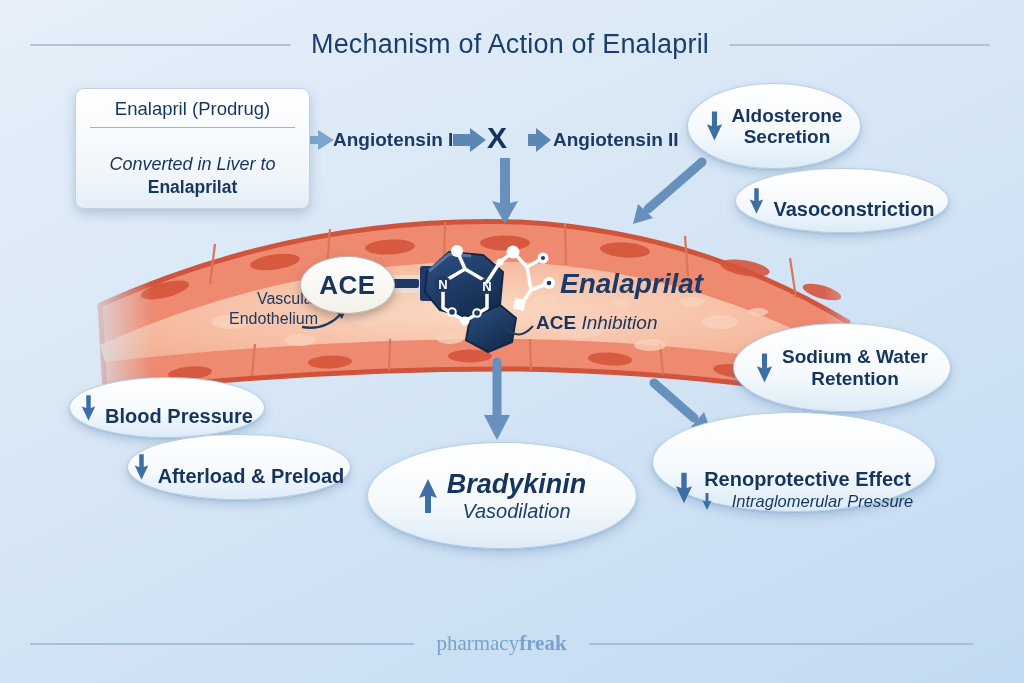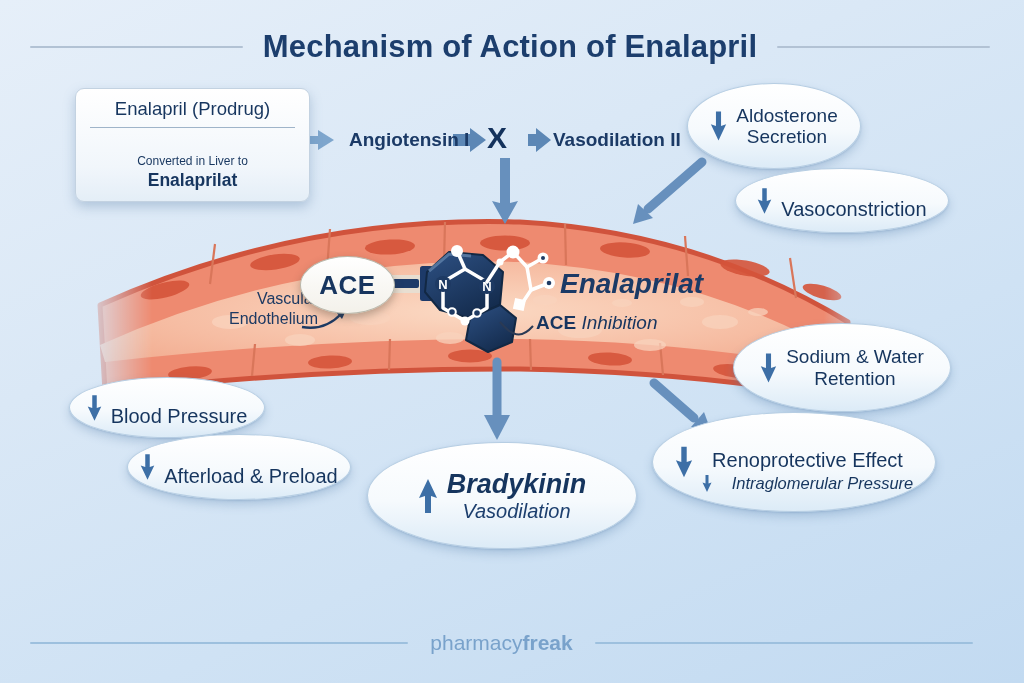--- a/index.html
+++ b/index.html
@@ -8,52 +8,52 @@
     font-family:"Liberation Sans",sans-serif;
     background:linear-gradient(155deg,#e6eff9 0%,#dae8f6 35%,#cfe2f4 65%,#c2daf1 100%);
   }
   svg.layer{position:absolute;left:0;top:0;}
   .z1{z-index:1}.z2{z-index:2}
   .abs{position:absolute;z-index:3}
 
   
   .rule-row{display:flex;align-items:center;gap:20px;}
   .hline{flex:1;height:2px;background:#b2c2d4;border-radius:1px;}
-  .title{font-size:31px;font-weight:bold;color:#1c3e6d;letter-spacing:.2px;white-space:nowrap;}
+  .title{font-size:27px;font-weight:normal;color:#1c3e6d;letter-spacing:.2px;white-space:nowrap;}
   .footer-line{height:2px;background:#9dc0de;flex:1;border-radius:1px;}
   .brand{font-size:21px;color:#79a2cb;white-space:nowrap;}
   .brand .bold{font-weight:bold;}
 
   
   .prodrug{
     left:75px;top:88px;width:213px;
     background:linear-gradient(180deg,#ffffff,#f1f6fb 70%,#e4eef7);
     border:1px solid #c3d2e1;border-radius:9px;
     box-shadow:0 5px 12px rgba(90,125,165,.35);
     text-align:center;padding:9px 10px 10px;color:#17365f;
   }
   .prodrug .t{font-size:18.5px;font-weight:normal;}
   .prodrug .divider{height:1px;background:#9fb4c9;margin:7px 4px 7px;}
-  .prodrug .c{font-size:12px;margin-top:26px;}
+  .prodrug .c{font-size:18px;font-style:italic;margin-top:26px;}
   .prodrug .r{font-size:17.5px;font-weight:bold;margin-top:2px;}
 
   .pathway-label{font-size:19px;font-weight:bold;color:#1b3a66;white-space:nowrap;}
   .x-block{font-size:30px;font-weight:900;color:#14325c;}
 
   
   .bubble{
     position:absolute;z-index:3;border-radius:50%;
     background:linear-gradient(180deg,#ffffff 0%,#f6fafd 55%,#dcebf7 100%);
     border:1px solid #b7cee3;
     box-shadow:0 5px 10px rgba(88,128,172,.30),0 1px 2px rgba(88,128,172,.25);
     display:flex;align-items:center;justify-content:center;gap:9px;
     color:#16355e;text-align:center;
   }
   .bubble .col{display:flex;flex-direction:column;align-items:center;line-height:1.12;}
-  .b1{font-size:19px;font-weight:normal;}
+  .b1{font-size:19px;font-weight:bold;}
   .b1.lg{font-size:20px;margin-top:18px;}
   .da{fill:#3d6fa6;}
   .da.up{transform:rotate(180deg);}
   .brady1{font-size:27px;font-weight:bold;font-style:italic;}
   .brady2{font-size:20px;font-style:italic;color:#1d3f6e;margin-top:1px;}
   .reno2{font-size:16.5px;font-style:italic;display:flex;align-items:center;gap:20px;margin-top:2px;}
 
   
   .endo{left:194px;top:289px;width:124px;text-align:right;
         font-size:16px;color:#1d3a63;line-height:1.25;}
@@ -234,23 +234,23 @@
     <div class="hline"></div>
   </div>
 
   <div class="abs prodrug">
     <div class="t">Enalapril (Prodrug)</div>
     <div class="divider"></div>
     <div class="c">Converted in Liver to</div>
     <div class="r">Enalaprilat</div>
   </div>
 
-  <div class="abs pathway-label" style="left:349px;top:129px;">Angiotensin I</div>
+  <div class="abs pathway-label" style="left:333px;top:129px;">Angiotensin I</div>
   <div class="abs x-block" style="left:487px;top:121px;">X</div>
-  <div class="abs pathway-label" style="left:553px;top:129px;">Vasodilation II</div>
+  <div class="abs pathway-label" style="left:553px;top:129px;">Angiotensin II</div>
 
   <div class="bubble" style="left:687px;top:83px;width:172px;height:84px;">
     <svg class="da" width="17" height="40" viewBox="0 0 20 34">
       <polygon points="7,0 13,0 13,17 19,15 10,34 1,15 7,17"></polygon>
       </svg>
     <div class="col">
       <span class="b1">Aldosterone</span>
       <span class="b1">Secretion</span>
     </div>
   </div>
@@ -289,21 +289,21 @@
   <div class="bubble" style="left:733px;top:323px;width:216px;height:87px;">
     <svg class="da" width="17" height="40" viewBox="0 0 20 34">
       <polygon points="7,0 13,0 13,17 19,15 10,34 1,15 7,17"></polygon>
       </svg>
     <div class="col">
       <span class="b1">Sodium &amp; Water</span>
       <span class="b1">Retention</span>
     </div>
   </div>
 
-  <div class="bubble" style="left:652px;top:412px;width:282px;height:98px;">
+  <div class="bubble" style="left:652px;top:412px;width:282px;height:98px;align-items:flex-end;">
     <svg class="da" width="18" height="46" viewBox="0 0 20 34">
       <polygon points="7,0 13,0 13,17 19,15 10,34 1,15 7,17"></polygon>
       </svg>
     <div class="col">
       <span class="b1 lg">Renoprotective Effect</span>
       <span class="reno2">
         <svg class="da" width="10" height="19" viewBox="0 0 20 34">
           <polygon points="7,0 13,0 13,17 19,15 10,34 1,15 7,17"></polygon>
           </svg>
         <span>Intraglomerular Pressure</span>
@@ -317,21 +317,21 @@
   </div>
   <div class="abs ace-ellipse">
     <span>ACE</span>
   </div>
   <div class="abs drug-label">Enalaprilat</div>
   <div class="abs inhib-label">
     <span class="bold">ACE</span>
     <span class="it">Inhibition</span>
   </div>
 
-  <div class="abs rule-row" style="left:30px;top:631px;width:943px;gap:22px;">
+  <div class="abs rule-row" style="left:30px;top:631px;width:943px;gap:22px;font-family:Liberation Serif, serif;">
     <div class="footer-line"></div>
     <div class="brand">
       <span>pharmacy</span><span class="bold">freak</span>
     </div>
     <div class="footer-line"></div>
   </div>
 
 </div>
 
 </body></html>

